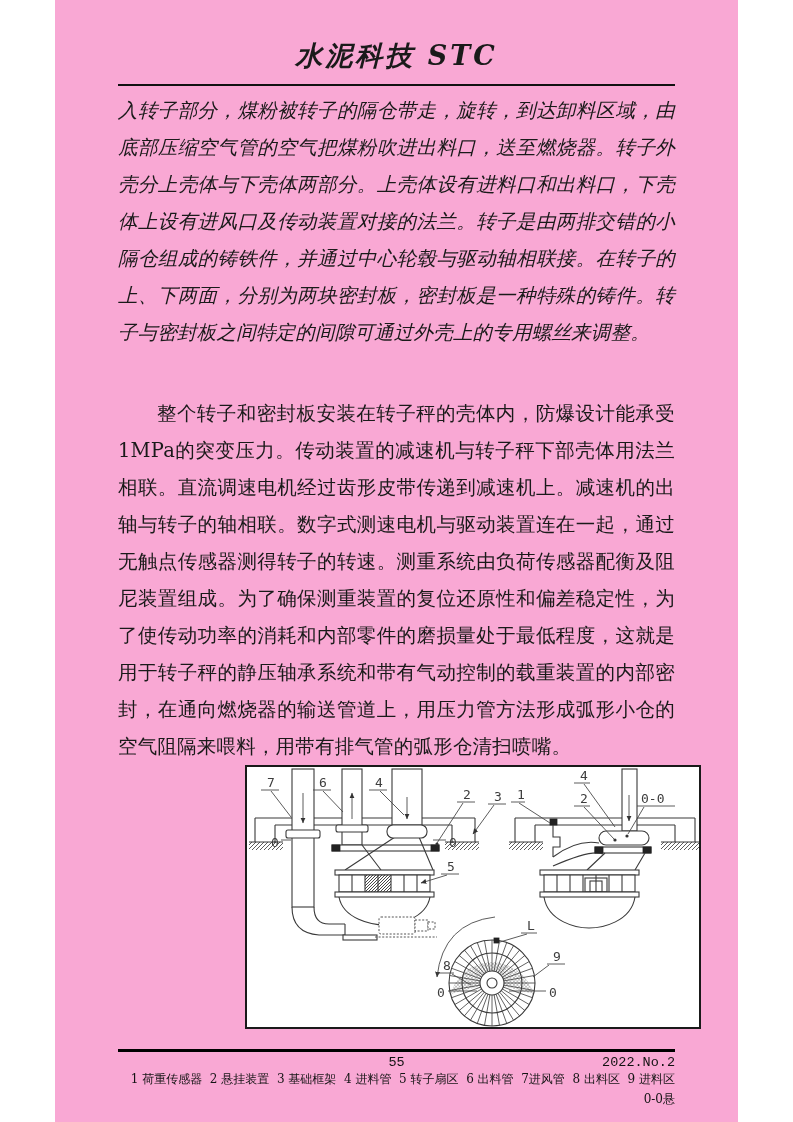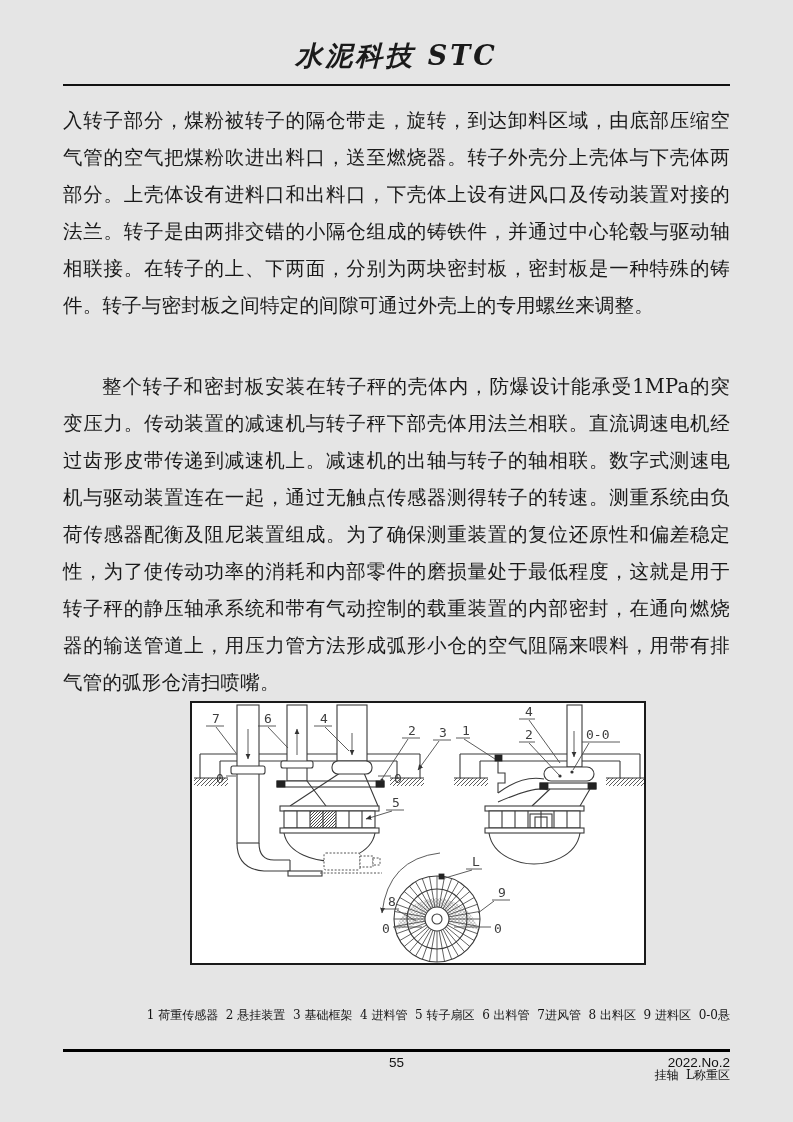--- a/index.html
+++ b/index.html
@@ -1,33 +1,33 @@
 <!DOCTYPE html>
 <html><head>
 <meta charset="utf-8">
 <style>
   html,body { margin:0; padding:0; background:#fff; }
   .page {
-    position:relative; width:793px; height:1122px; margin:0 auto;
-    background:#e5e5e5; color:#1a1a1a; overflow:hidden;
+    position:relative; width:683px; height:1122px; margin:0 auto;
+    background:#f9a8d4; color:#1a1a1a; overflow:hidden;
     font-family:"DejaVu Serif","Liberation Serif",serif;
   }
   
   .journal-title {
     padding-top:36px; height:40px; line-height:40px; text-align:center;
     font-size:27px; font-style:italic; font-weight:600; letter-spacing:3px;
   }
   .header-rule { margin:8px 63px 0 63px; border-top:2.5px solid #111; }
   
   main { margin:0 63px; }
   p.body-par {
     margin:0; font-size:19.5px; line-height:37px; text-align:justify;
     letter-spacing:0.2px;
   }
-  p.first { margin-top:16px; }
+  p.first { margin-top:6px;font-style:italic; }
   p.indent { text-indent:2em;margin-top:44px; }
   
   figure { margin:0; padding:0; }
   .fig-canvas {
     margin-left:127px; width:452px; height:260px;
     border:2px solid #1a1a1a; box-sizing:content-box; background:#fff;
   }
   .fig-canvas svg { display:block; }
   .dline { stroke:#3a3a3a; stroke-width:1.1; fill:none; }
   .dfill { stroke:#3a3a3a; stroke-width:1.1; fill:#fff; }
@@ -42,21 +42,21 @@
   }
   figcaption {
     text-align:right; font-size:17px; line-height:24px; font-weight:bold;
     font-family:"DejaVu Sans","Liberation Sans",sans-serif; color:#111;
   }
   
   .footer { position:absolute; left:63px; right:63px; top:1049px; }
   .footer-rule { border-top:3px solid #000; }
   .footer-row {
     position:relative; height:22px;
-    font-family:Liberation Sans, sans-serif;
+    font-family:Liberation Mono, monospace;
     font-size:13.5px; line-height:22px; color:#111;
   }
   .page-number { position:absolute; left:0; right:0; text-align:center; }
   .issue-number { position:absolute; right:0;margin-left:8px; }
 </style>
 </head>
 <body>
 
 <div class="page">
 

